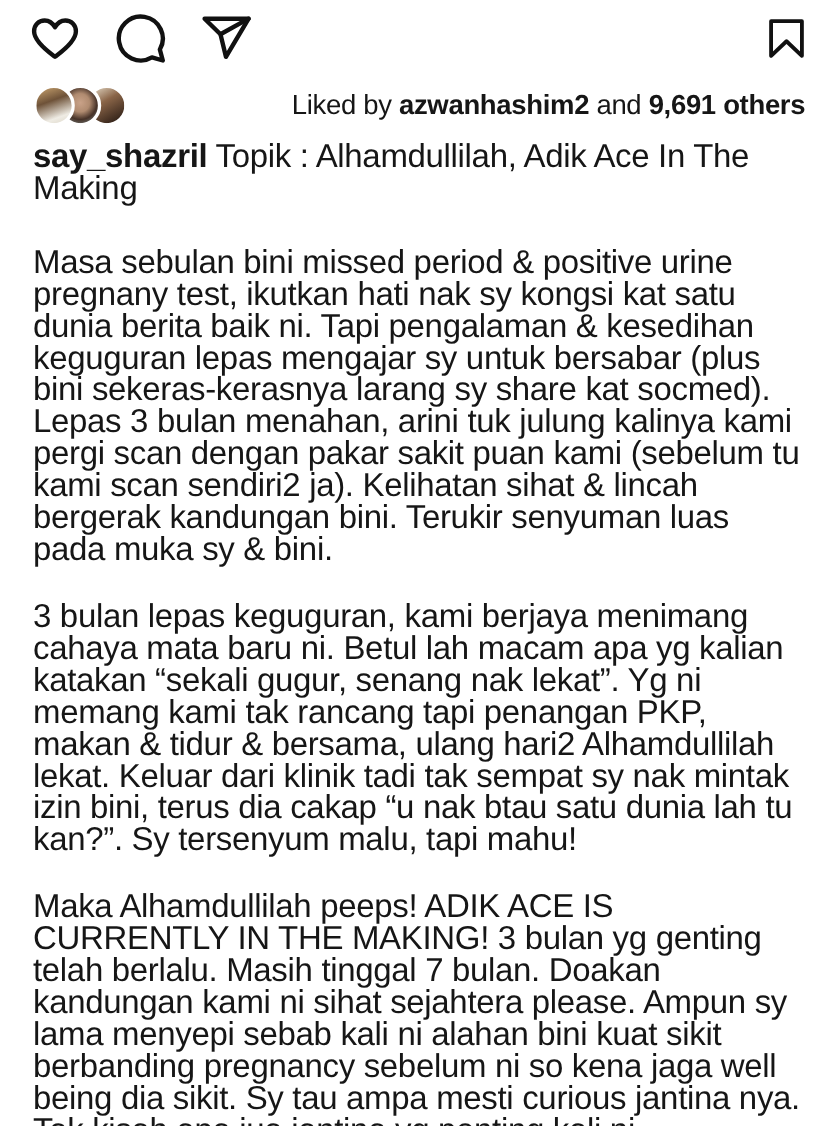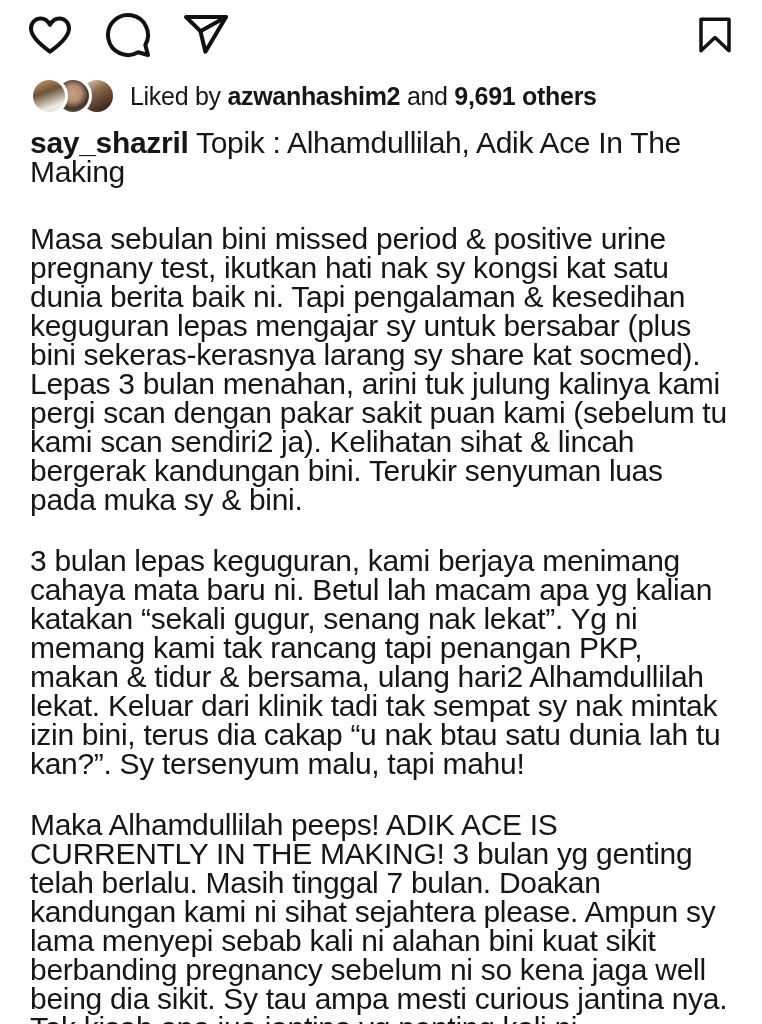--- a/index.html
+++ b/index.html
@@ -31,20 +31,21 @@
     justify-content: center;
   }
   .icon-btn svg { display: block; }
   .icon-btn.save { margin: 0 0 0 auto; }
 
   
   .liked-row {
     display: flex;
     align-items: center;
     margin: 18px 30px 0 30px;
+    justify-content: space-between;
   }
   .avatars { display: flex; align-items: center; }
   .avatar {
     width: 38px; height: 38px;
     border-radius: 50%;
     border: 3px solid #fff;
     flex: 0 0 auto;
   }
   .avatar.av1 { z-index: 3; background: linear-gradient(160deg, #caa470 0%, #6e5238 38%, #efece4 78%, #dcd6c8 100%); }
   .avatar.av2 { z-index: 2; margin-left: -14px; background: radial-gradient(circle at 50% 42%, #c9a288 0%, #b08b70 34%, #463228 62%, #87999a 100%); }

